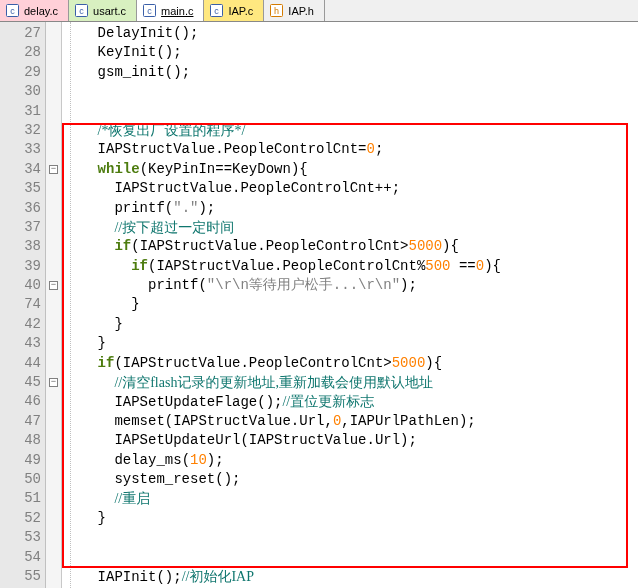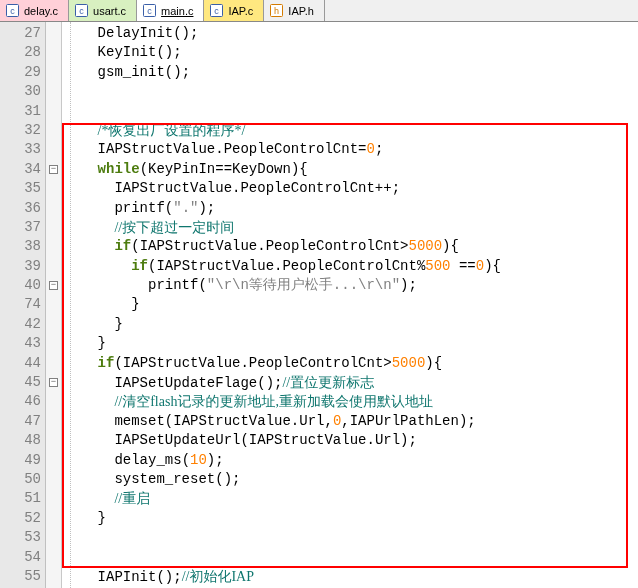--- a/index.html
+++ b/index.html
@@ -256,22 +256,22 @@
       <div class="code-row"><span>      IAPStructValue</span><span>.</span><span>PeopleControlCnt</span><span>++</span><span>;</span></div>
       <div class="code-row"><span>      printf</span><span>(</span><span class="tok-str">"."</span><span>)</span><span>;</span></div>
       <div class="code-row"><span>      </span><span class="tok-cmt">//按下超过一定时间</span></div>
       <div class="code-row"><span>      </span><span class="tok-kw">if</span><span>(</span><span>IAPStructValue</span><span>.</span><span>PeopleControlCnt</span><span>&gt;</span><span class="tok-num">5000</span><span>)</span><span>{</span></div>
       <div class="code-row"><span>        </span><span class="tok-kw">if</span><span>(</span><span>IAPStructValue</span><span>.</span><span>PeopleControlCnt</span><span>%</span><span class="tok-num">500</span><span> ==</span><span class="tok-num">0</span><span>)</span><span>{</span></div>
       <div class="code-row"><span>          printf</span><span>(</span><span class="tok-str">"\r\n等待用户松手...\r\n"</span><span>)</span><span>;</span></div>
       <div class="code-row"><span>        }</span></div>
       <div class="code-row"><span>      }</span></div>
       <div class="code-row"><span>    }</span></div>
       <div class="code-row"><span>    </span><span class="tok-kw">if</span><span>(</span><span>IAPStructValue</span><span>.</span><span>PeopleControlCnt</span><span>&gt;</span><span class="tok-num">5000</span><span>)</span><span>{</span></div>
+      <div class="code-row"><span>      </span><span class="tok-cmt">//清空flash记录的更新地址,重新加载会使用默认地址</span></div>
       <div class="code-row"><span>      IAPSetUpdateFlage</span><span>()</span><span>;</span><span class="tok-cmt">//置位更新标志</span></div>
-      <div class="code-row"><span>      </span><span class="tok-cmt">//清空flash记录的更新地址,重新加载会使用默认地址</span></div>
       <div class="code-row"><span>      memset</span><span>(</span><span>IAPStructValue</span><span>.</span><span>Url</span><span>,</span><span class="tok-num">0</span><span>,</span><span>IAPUrlPathLen</span><span>)</span><span>;</span></div>
       <div class="code-row"><span>      IAPSetUpdateUrl</span><span>(</span><span>IAPStructValue</span><span>.</span><span>Url</span><span>)</span><span>;</span></div>
       <div class="code-row"><span>      delay_ms</span><span>(</span><span class="tok-num">10</span><span>)</span><span>;</span></div>
       <div class="code-row"><span>      system_reset</span><span>()</span><span>;</span></div>
       <div class="code-row"><span>      </span><span class="tok-cmt">//重启</span></div>
       <div class="code-row"><span>    }</span></div>
       <div class="code-row"><span></span></div>
       <div class="code-row"><span></span></div>
       <div class="code-row"><span>    IAPInit</span><span>()</span><span>;</span><span class="tok-cmt">//初始化IAP</span></div>
     </div>

